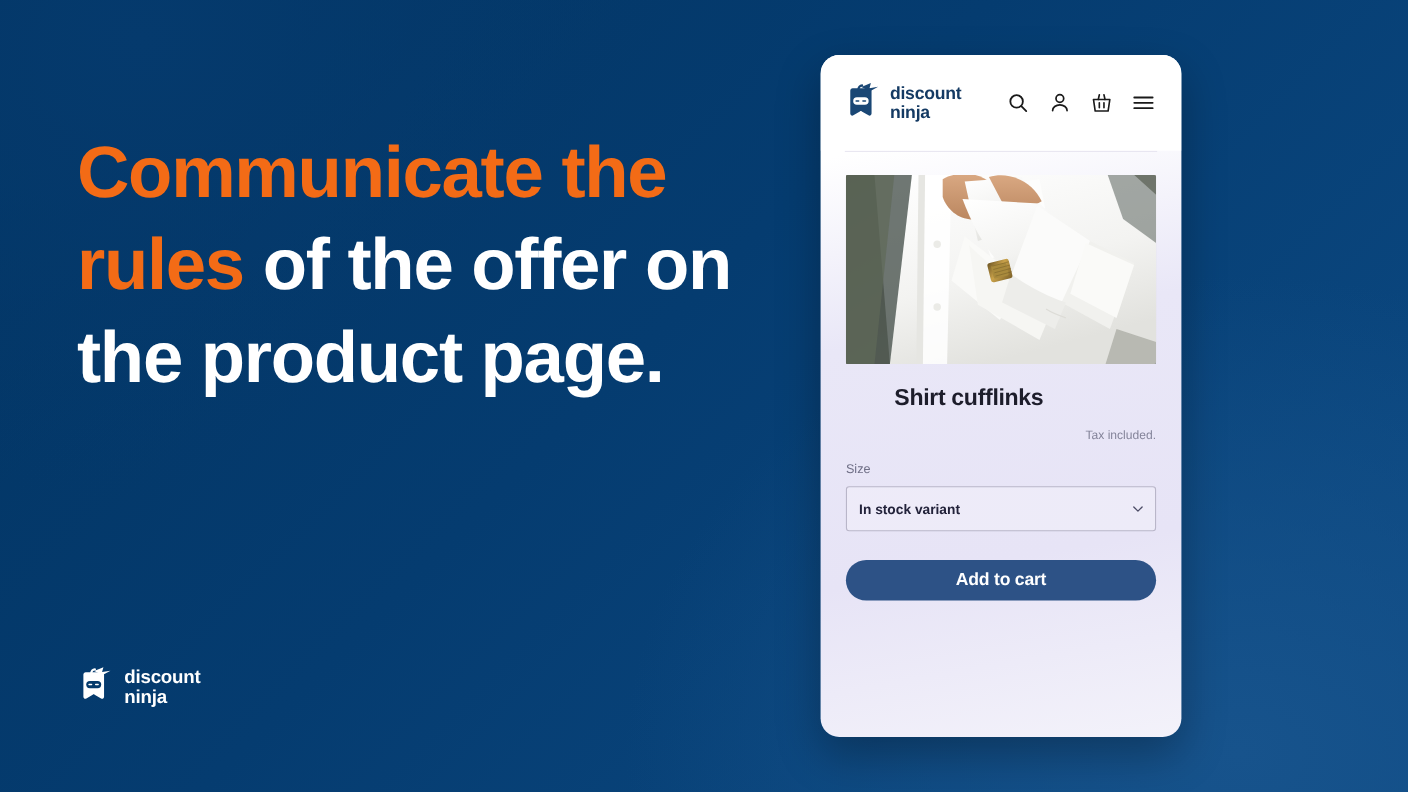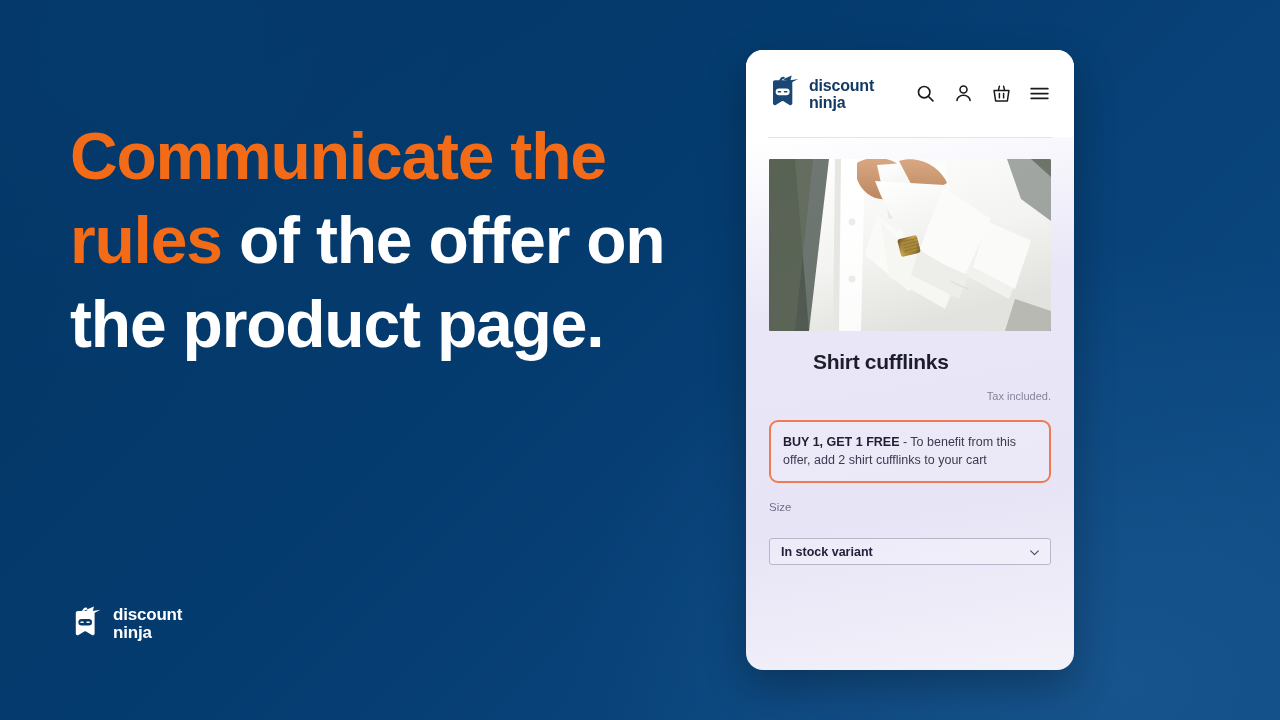--- a/index.html
+++ b/index.html
@@ -169,23 +169,23 @@
     color: #1d1d33;
   }
 
   .size-label {
     margin-top: 18px;
     font-size: 11.5px;
     line-height: 13px;
     color: #6f6f86;
   }
   .select-wrap {
-    margin-top: 24px;
+    margin-top: 8px;
     width: 282px;
-    height: 27px;
+    height: 41px;
     border: 1px solid #b9b6c9;
     border-radius: 3px;
     background: rgba(255,255,255,0.25);
     display: flex;
     align-items: center;
     padding: 0 9px 0 11px;
     box-sizing: border-box;
     justify-content: space-between;
   }
   .select-value {
@@ -354,31 +354,29 @@
           <path d="M60 0 L40 172 L0 172 L0 0 Z" fill="#3f4a44" opacity="0.75"></path>
           <path d="M0 0 L44 0 L26 172 L0 172 Z" fill="#5f6a58" opacity="0.7"></path>
           <path d="M238 0 L282 0 L282 62 L252 40 Z" fill="#5a625c" opacity="0.55"></path>
           <path d="M246 140 L282 152 L282 172 L236 172 Z" fill="#8d8f86" opacity="0.5"></path>
         </svg>
       </div>
 
       <div class="product-title">Shirt cufflinks</div>
       <div class="product-tax">Tax included.</div>
 
-      <div class="offer-box">
-        <div class="offer-text"><b>BUY 1, GET 1 FREE</b><span> - </span><span>To benefit from this offer, add 2 shirt cufflinks to your cart</span></div>
-      </div>
 
       <div class="size-label">Size</div>
 
       <div class="select-wrap">
         <span class="select-value">In stock variant</span>
         <span class="select-chevron">
           <svg viewBox="0 0 24 24" width="13" height="13" fill="none" stroke="currentColor" stroke-width="2.2" stroke-linecap="round" stroke-linejoin="round">
             <polyline points="5,9 12,16 19,9"></polyline>
           </svg>
         </span>
       </div>
 
+      <button class="add-btn">Add to cart</button>
 
     </div>
   </div>
 </div>
 
 </body></html>

